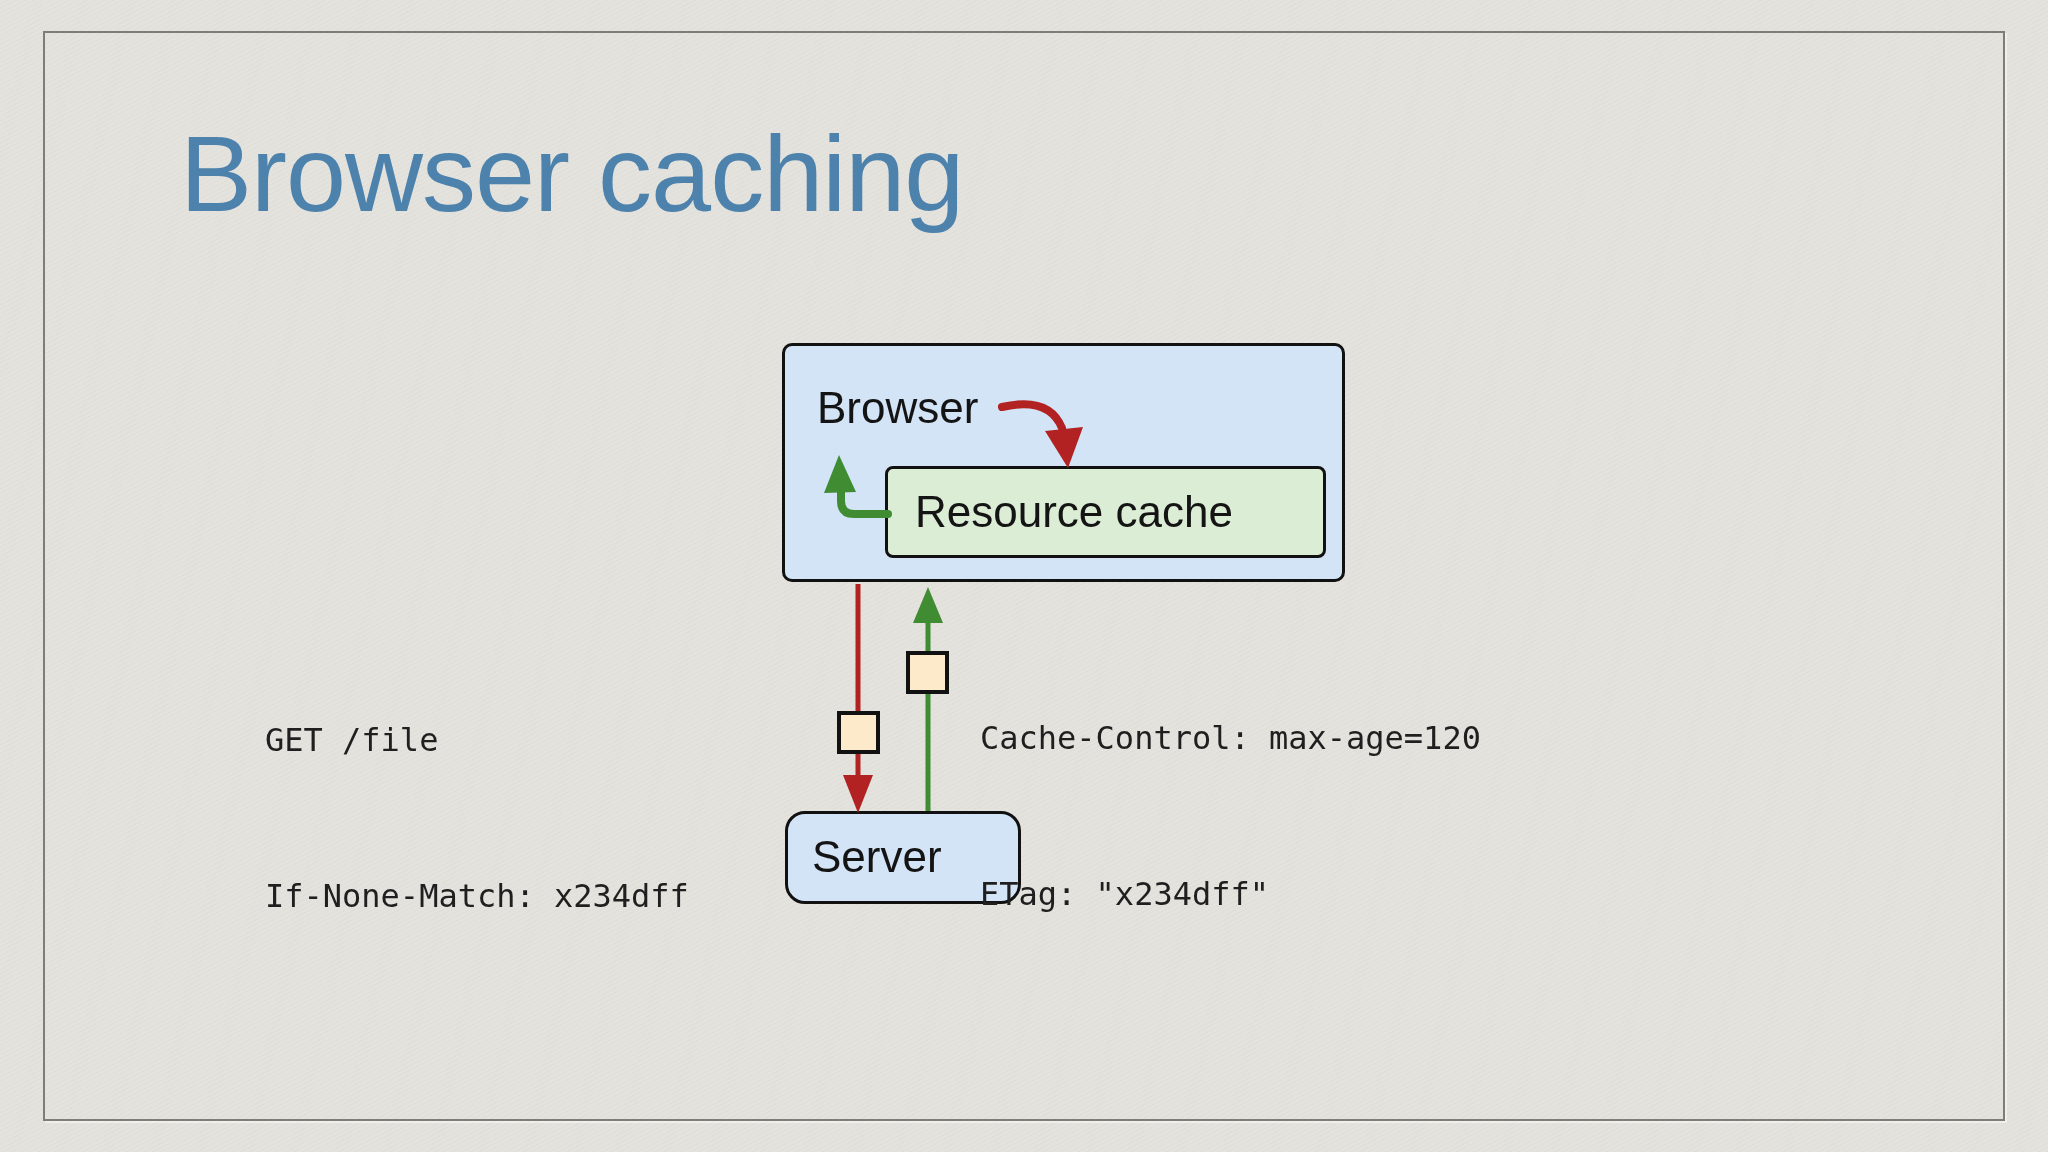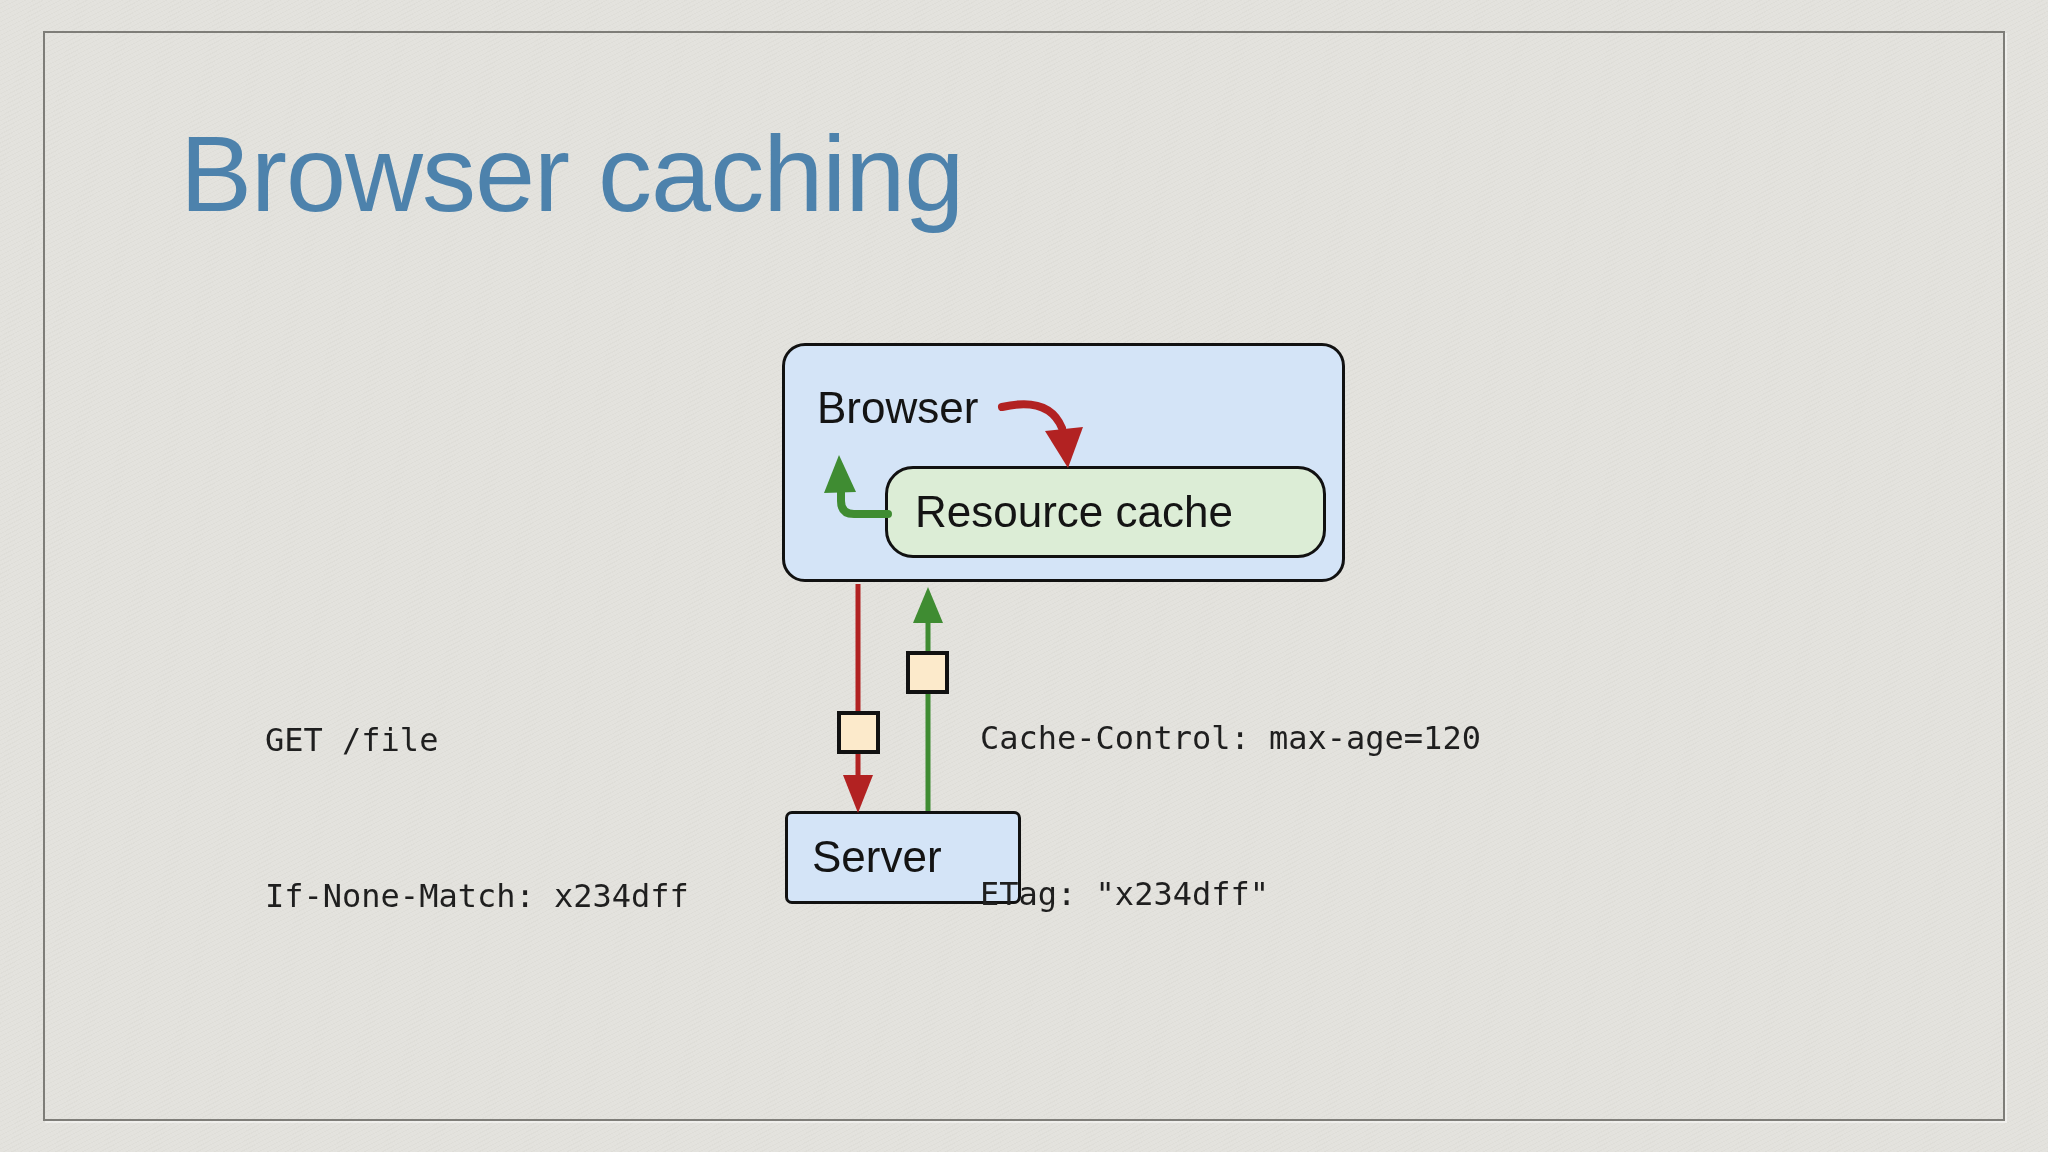--- a/index.html
+++ b/index.html
@@ -24,31 +24,31 @@
   .title{
     position:absolute;left:168px;top:100px;margin:12px;
     font-size:108px;font-weight:300;letter-spacing:-1px;line-height:1.15;
     color:var(--title,#4d82ac);
   }
   .node{
     position:absolute;box-sizing:border-box;
     border:3px solid var(--outline,#111);
   }
   .browser-box{
-    left:782px;top:343px;width:563px;height:239px;border-radius:23px;
+    left:782px;top:343px;width:563px;height:239px;border-radius:10px;
     background:var(--node-fill-blue,#d4e4f7);
   }
   .browser-box .node-label{position:absolute;left:32px;top:38px;}
   .cache-box{
-    left:885px;top:466px;width:441px;height:92px;border-radius:28px;
+    left:885px;top:466px;width:441px;height:92px;border-radius:8px;
     background:var(--cache-fill-green,#dcedd6);
     display:flex;align-items:center;padding-left:27px;
   }
   .server-box{
-    left:785px;top:811px;width:236px;height:93px;border-radius:7px;
+    left:785px;top:811px;width:236px;height:93px;border-radius:20px;
     background:var(--node-fill-blue,#d4e4f7);
     display:flex;align-items:center;padding-left:24px;
   }
   .node-label{
     font-size:44px;color:var(--label-text,#141414);line-height:1.1;white-space:nowrap;
   }
   svg.connectors{position:absolute;left:0;top:0;width:2048px;height:1152px;}
   .red-stroke{stroke:var(--arrow-red,#b22222);stroke-width:8;fill:none;stroke-linecap:round;}
   .green-stroke{stroke:var(--arrow-green,#3f8c32);stroke-width:8;fill:none;stroke-linecap:round;}
   .red-line{stroke:var(--arrow-red,#b22222);stroke-width:5;}

